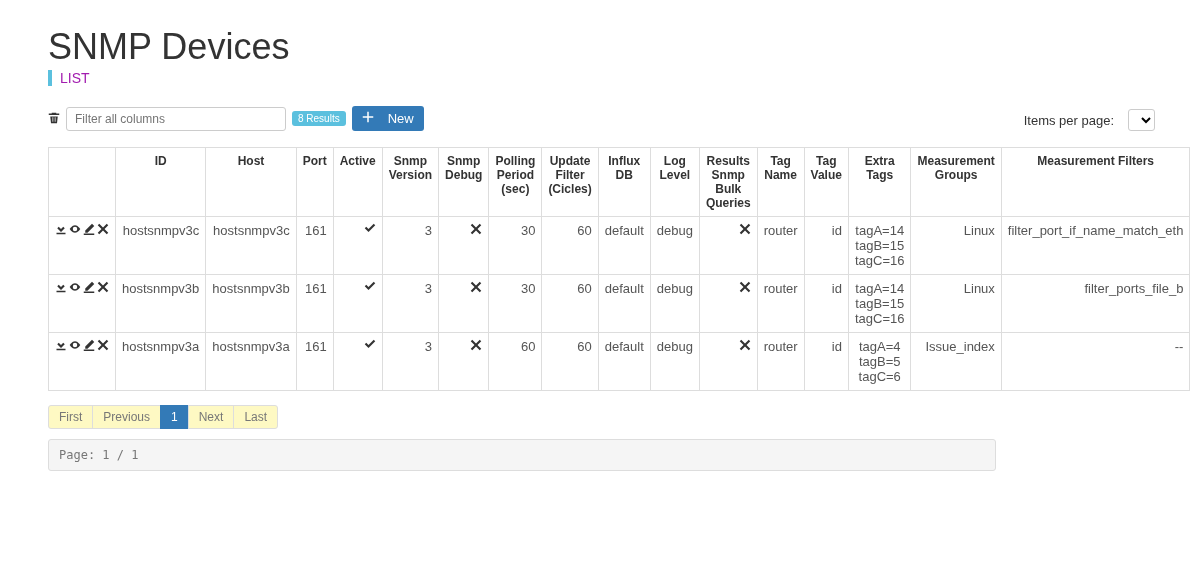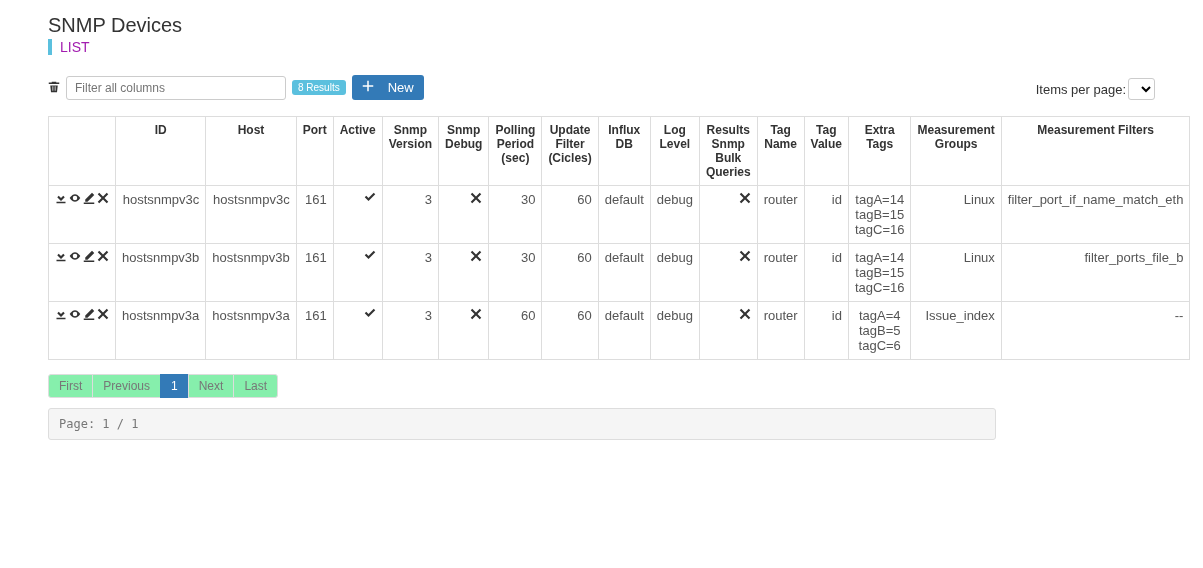--- a/index.html
+++ b/index.html
@@ -5,23 +5,23 @@
   * { box-sizing: border-box; }
   body {
     font-family: "Helvetica Neue", Helvetica, Arial, sans-serif;
     font-size: 14px;
     color: #333;
     margin: 0;
     padding: 10px 48px;
     background: #fff;
   }
   h1 {
-    font-size: 20px;
+    font-size: 36px;
     font-weight: 500;
-    margin: 4px 0 2px 0;
+    margin: 16px 0 2px 0;
     color: #333;
   }
   .subtitle {
     border-left: 4px solid #5bc0de;
     padding-left: 8px;
     margin-bottom: 20px;
     color: #a21caf;
     font-size: 14px;
   }
   .toolbar {
@@ -64,21 +64,21 @@
     padding: 5px 10px;
     font-size: 13px;
     cursor: pointer;
     display: inline-flex;
     align-items: center;
     gap: 14px;
   }
   .toolbar-right {
     display: flex;
     align-items: center;
-    gap: 2px;
+    gap: 14px;
     font-size: 13px;
     color: #333;
   }
   .items-select {
     border: 1px solid #ccc;
     border-radius: 3px;
     padding: 2px 4px;
     font-size: 12px;
     width: 27px;
     background: #fff;
@@ -121,21 +121,21 @@
     text-align: center;
   }
   .pagination {
     display: flex;
     gap: 0;
     margin-top: 14px;
     margin-bottom: 10px;
   }
   .pagination .page-btn {
     border: 1px solid #ddd;
-    background: #86efac;
+    background: #fef9c3;
     color: #777;
     padding: 4px 10px;
     font-size: 12px;
     cursor: pointer;
     margin-left: -1px;
   }
   .pagination .page-btn:first-child {
     border-top-left-radius: 3px;
     border-bottom-left-radius: 3px;
     margin-left: 0;

